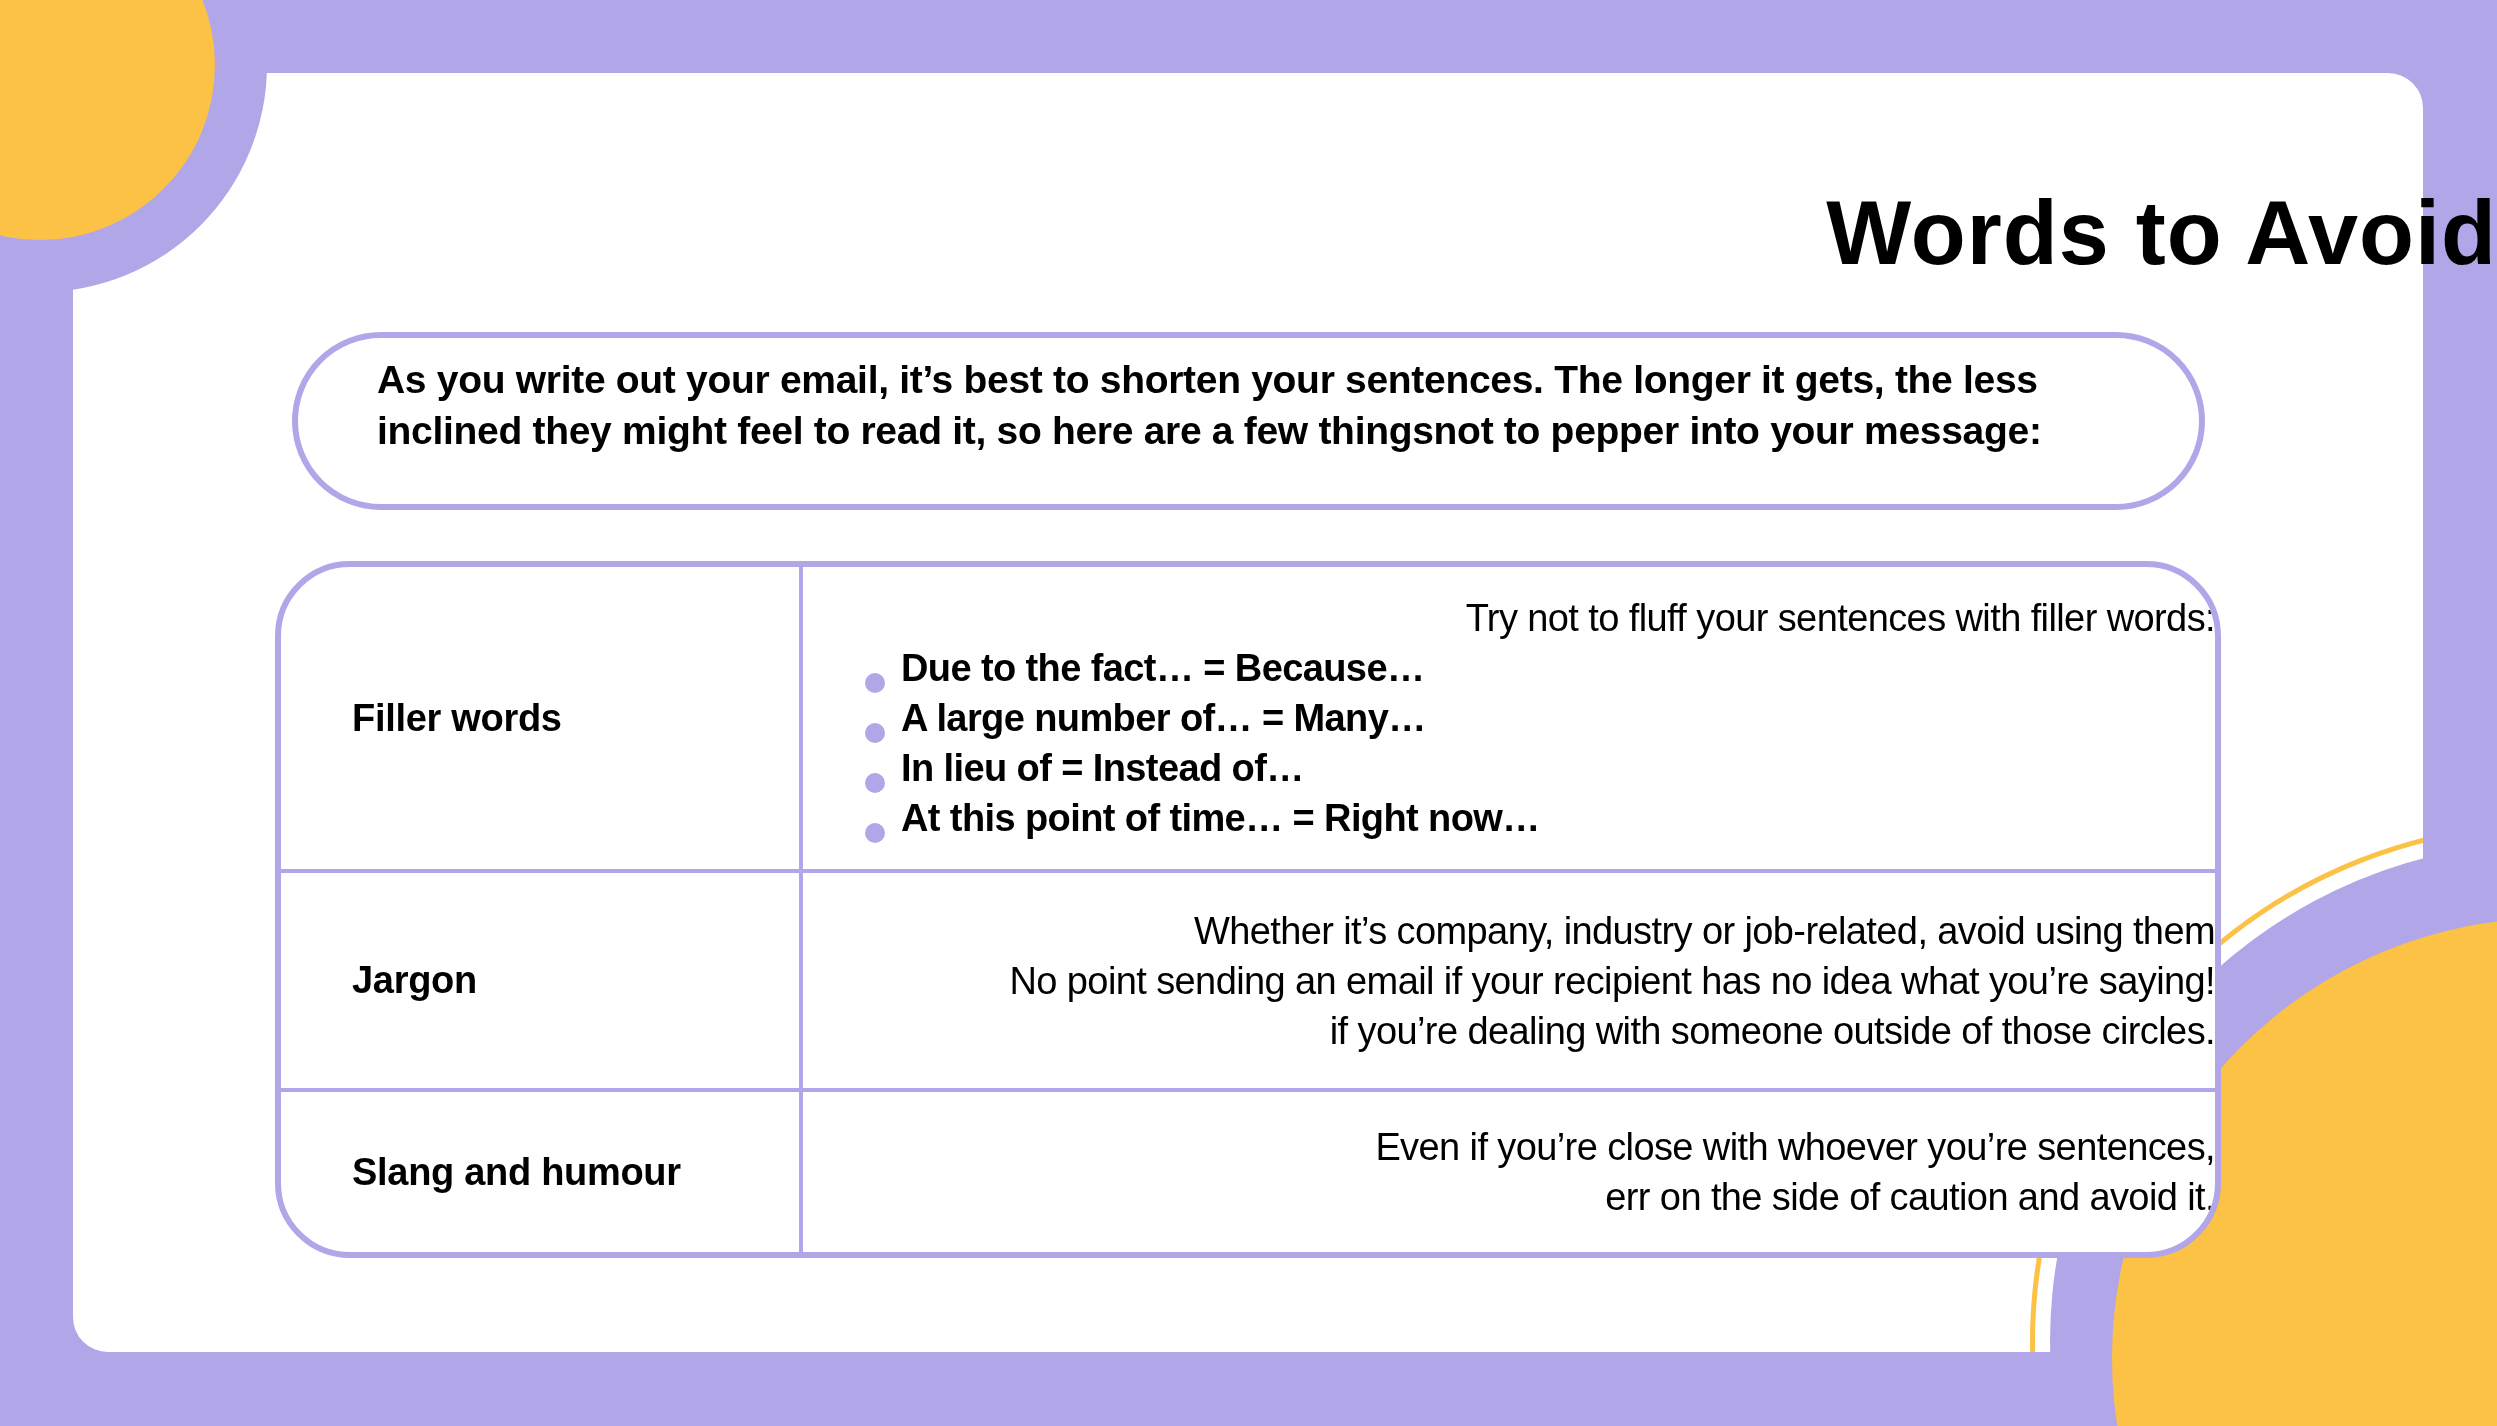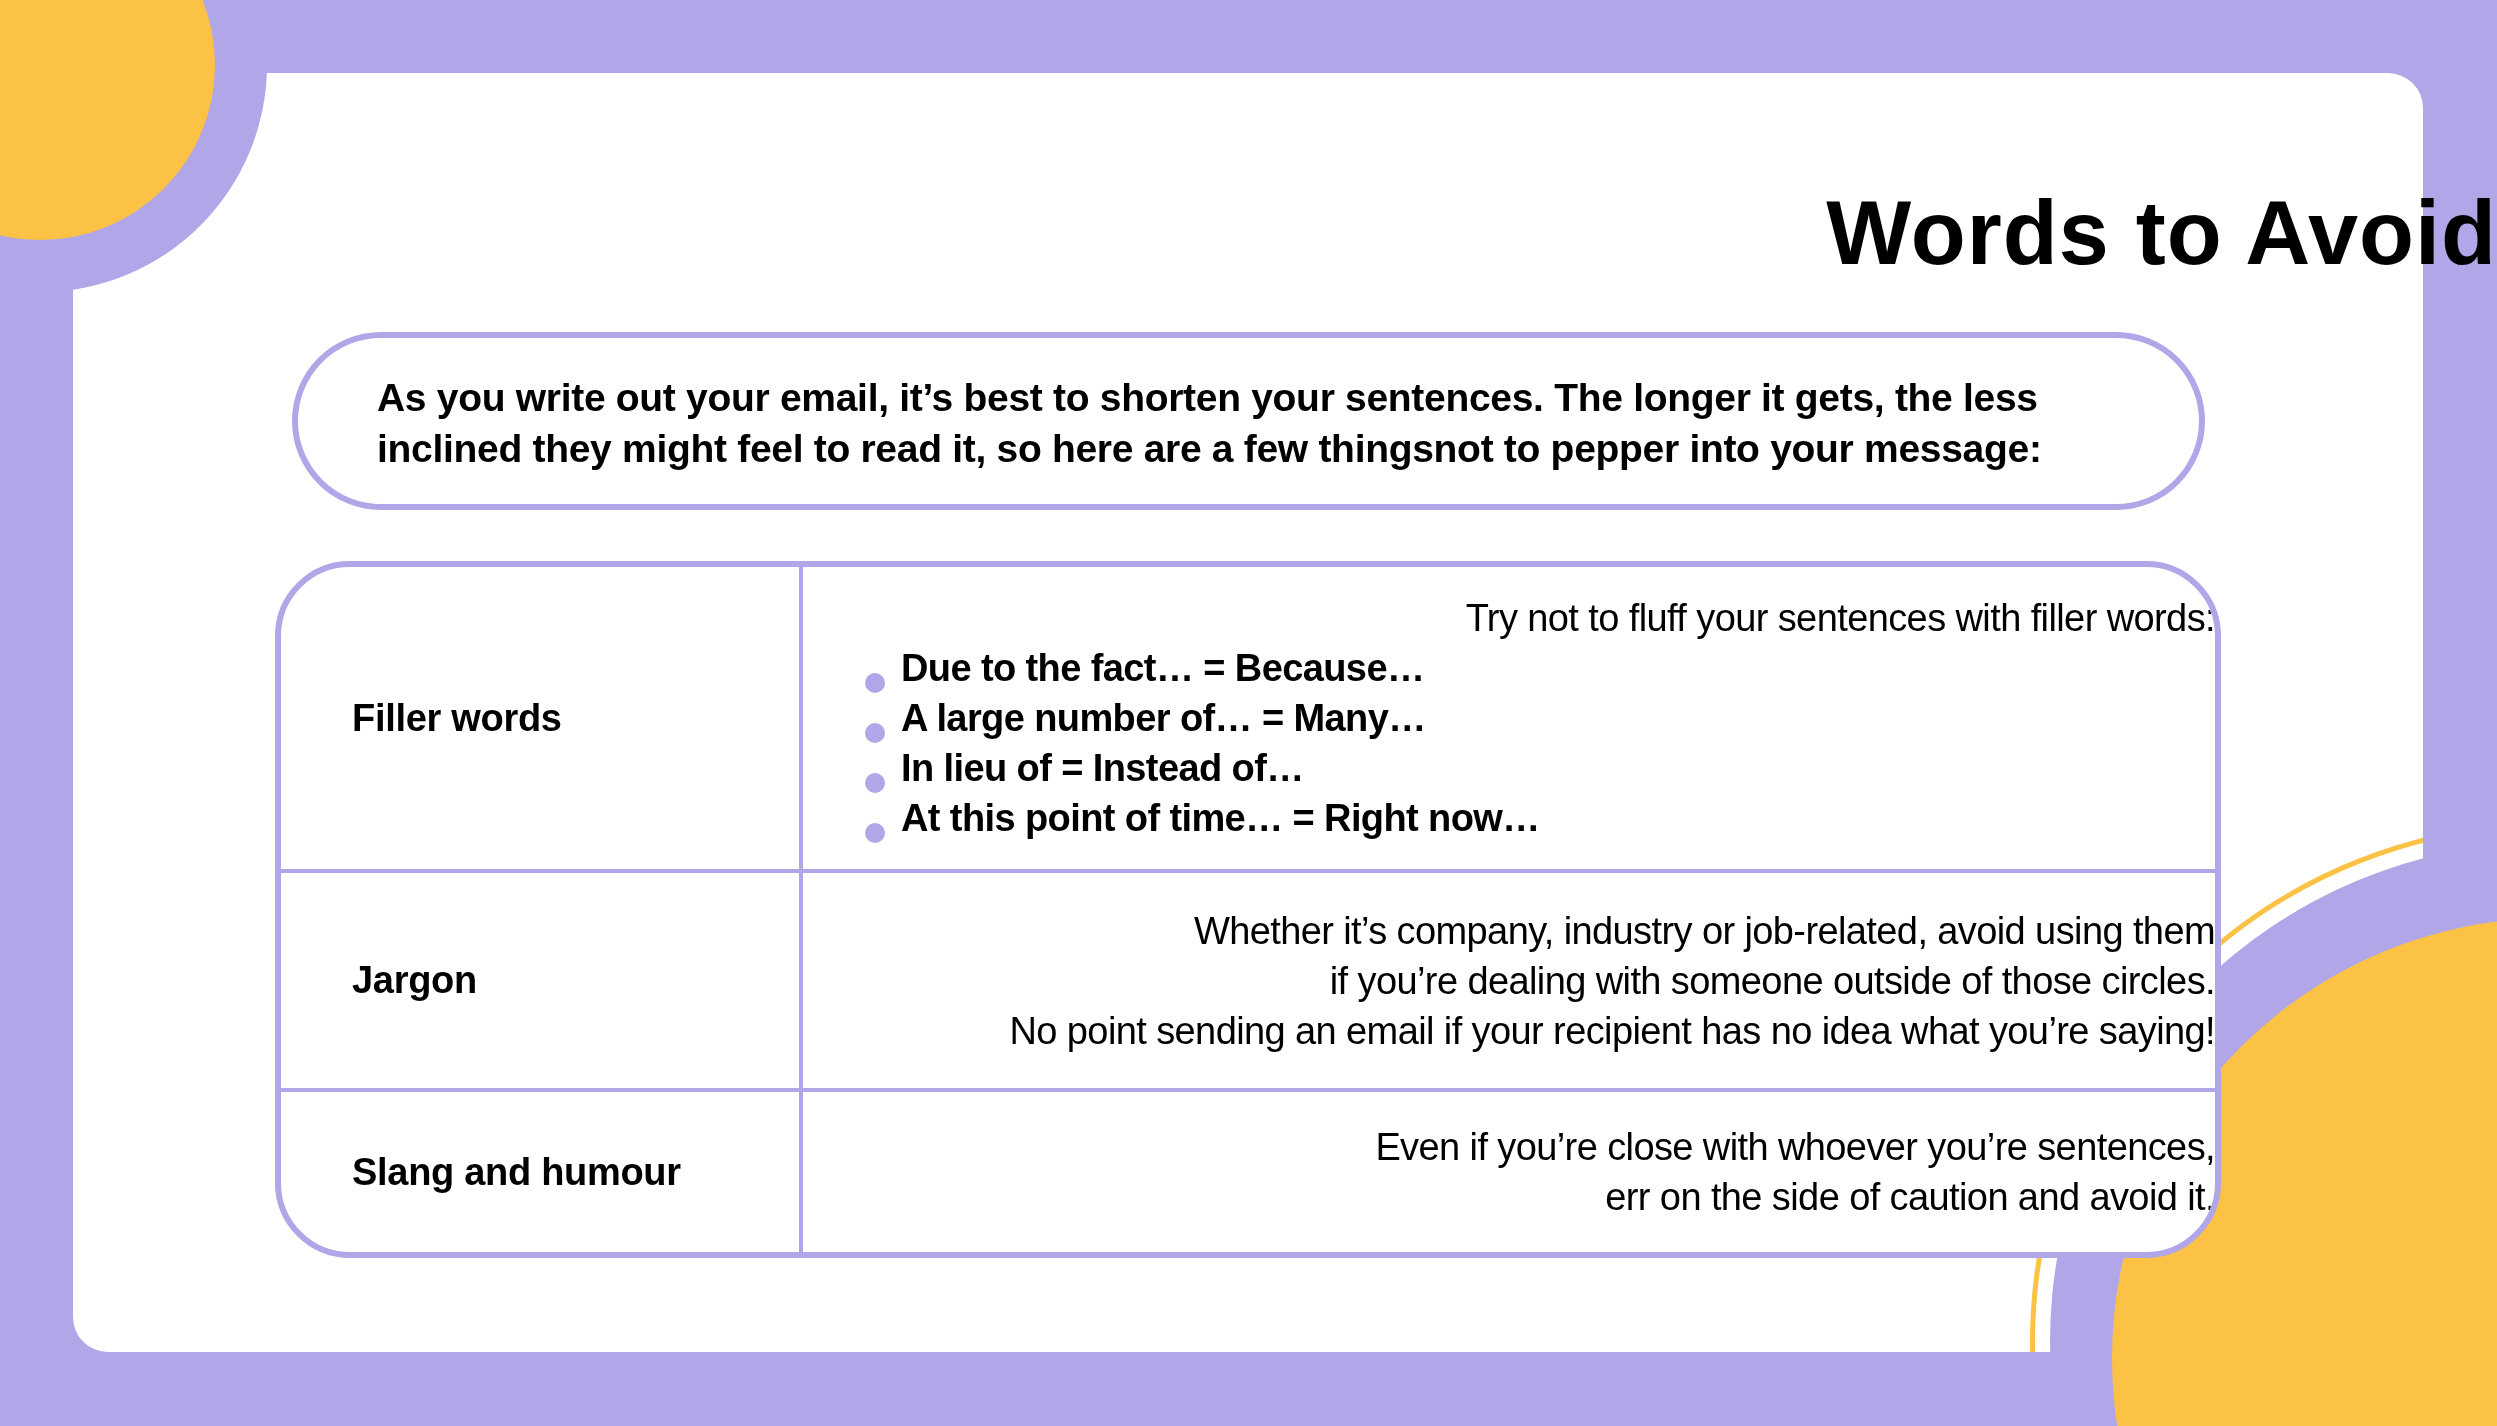--- a/index.html
+++ b/index.html
@@ -89,21 +89,21 @@
     }
     .intro {
       position: absolute;
       left: 292px; top: 332px;
       width: 1913px; height: 178px;
       box-sizing: border-box;
       border: 6px solid #b1a6e7;
       border-radius: 90px;
       background: #fff;
       z-index: 5;
-      padding: 34px 0 0 79px;
+      padding: 16px 0 0 79px;
     }
     .intro-text {
       font-size: 39px;
       font-weight: bold;
       line-height: 51px;
       white-space: pre-line;
       margin: 0;
       letter-spacing: -0.3px;
     }
     .table {
@@ -205,22 +205,22 @@
         <span class="bullet-dot"></span>
         <span>At this point of time… = Right now…</span>
       </div>
     </div>
   </div>
 
   <div class="row r1">
     <div class="cell-label">Jargon</div>
     <div class="cell-desc">
       <p class="desc-line">Whether it’s company, industry or job-related, avoid using them</p>
+      <p class="desc-line">No point sending an email if your recipient has no idea what you’re saying!</p>
       <p class="desc-line">if you’re dealing with someone outside of those circles.</p>
-      <p class="desc-line">No point sending an email if your recipient has no idea what you’re saying!</p>
     </div>
   </div>
 
   <div class="row r2">
     <div class="cell-label">Slang and humour</div>
     <div class="cell-desc">
       <p class="desc-line">Even if you’re close with whoever you’re sentences,</p>
       <p class="desc-line">err on the side of caution and avoid it.</p>
     </div>
   </div>

